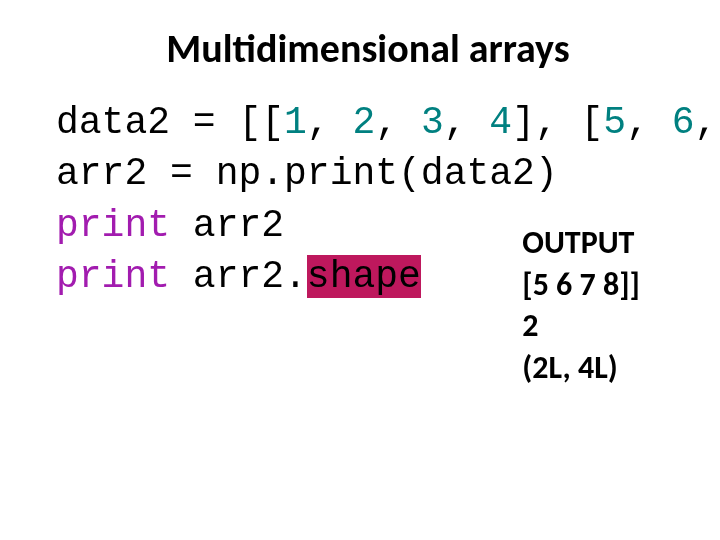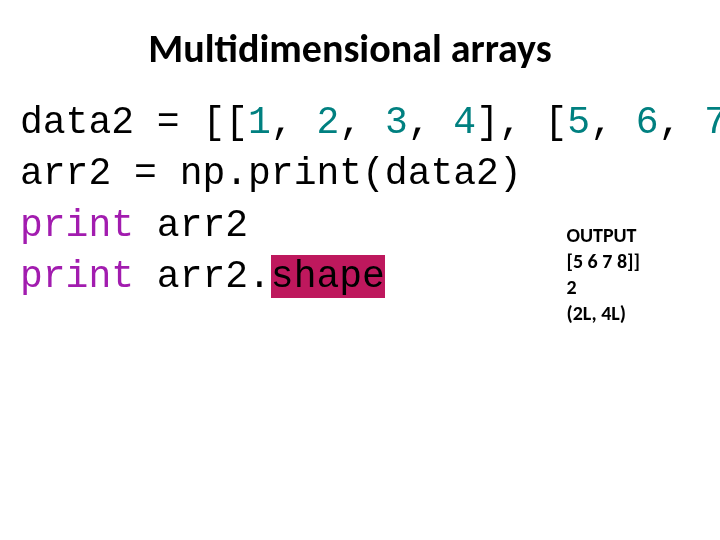--- a/index.html
+++ b/index.html
@@ -9,21 +9,21 @@
     height: 540px;
     background: #fff;
     font-family: Calibri, Arial, sans-serif;
     overflow: hidden;
   }
   .slide {
     position: relative;
     width: 720px;
     height: 540px;
     box-sizing: border-box;
-    padding: 20px 40px 0 20px;
+    padding: 20px 40px 0 56px;
   }
   .title {
     text-align: center;
     font-size: 40px;
     font-weight: 700;
     color: #000;
     margin: 4px 0 24px 0;
   }
   .code-block {
     font-family: Consolas, "Courier New", monospace;
@@ -37,21 +37,21 @@
   .num { color: #008080; }
   .kw  { color: #a21caf; }
   .highlight {
     background: #be185d;
   }
   .output-block {
     position: absolute;
     right: 80px;
     top: 222px;
     font-family: Calibri, Arial, sans-serif;
-    font-size: 20px;
+    font-size: 32px;
     font-weight: 700;
     line-height: 1.3;
     color: #000;
   }
 </style>
 </head>
 <body>
 
 <div class="slide">
 

